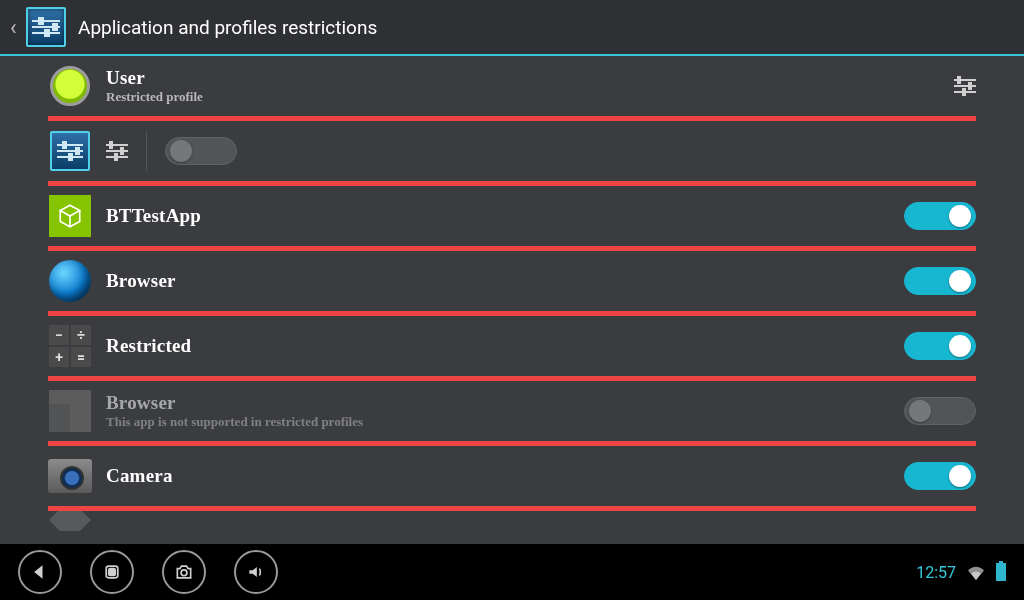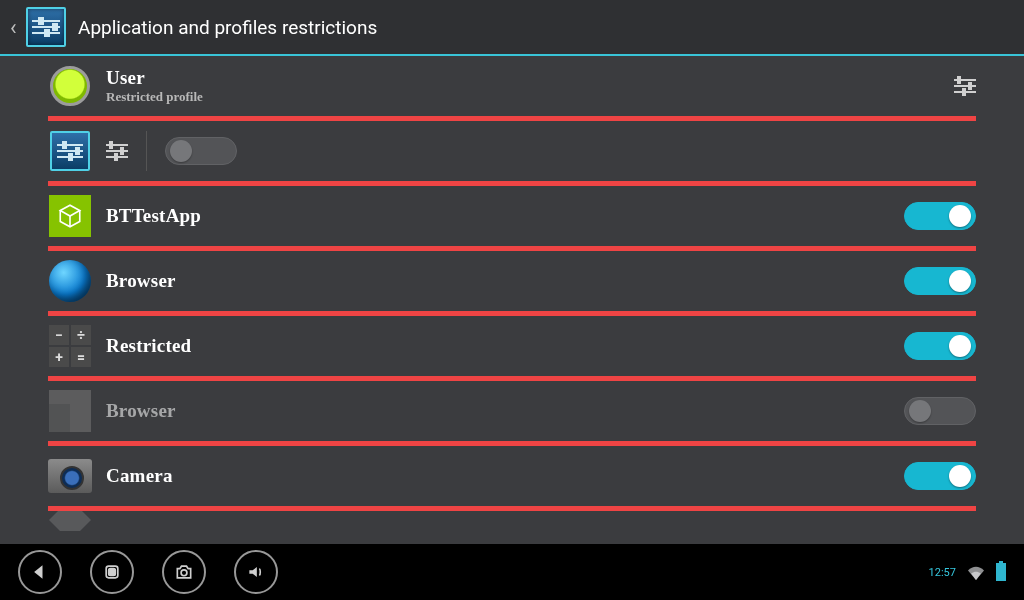--- a/index.html
+++ b/index.html
@@ -110,21 +110,21 @@
   .navbar {
     height: 56px; background: #000; display: flex; align-items: center;
     padding: 0 18px; justify-content: space-between;
   }
   .navbtns { display: flex; gap: 28px; align-items: center; }
   .nbtn {
     width: 44px; height: 44px; border: 2px solid #989898; border-radius: 50%;
     display: flex; align-items: center; justify-content: center; color: #cfcfcf;
   }
   .nbtn svg { width: 20px; height: 20px; }
-  .status { display: flex; align-items: center; gap: 10px; color: #35c7de; font-size: 11px; }
+  .status { display: flex; align-items: center; gap: 10px; color: #35c7de; font-size: 16px; }
   .status .wifi, .status .batt { display:inline-flex; }
   .status .batt { width: 10px; height: 18px; border:1px solid #2fb6cf; position:relative; background:linear-gradient(#2fb6cf,#2fb6cf); }
   .status .batt::before{content:"";position:absolute;top:-3px;left:2px;width:4px;height:2px;background:#2fb6cf;}
 </style>
 </head>
 <body>
 
 <div class="actionbar">
   <div class="back-caret">‹</div>
   <div class="app-icon">
@@ -252,20 +252,21 @@
           </div>
         </div>
     </div>
 
     <div class="row disabled">
       <div class="icon">
           <div class="ico-calendar"></div>
         </div>
       <div class="labels">
         <div class="name">Browser</div>
+        <div class="sub">This app is not supported in restricted profiles</div>
       </div>
       <div class="side">
           <div class="switch disabled">
             <div class="thumb"></div>
           </div>
         </div>
     </div>
 
     <div class="row">
       <div class="icon">

